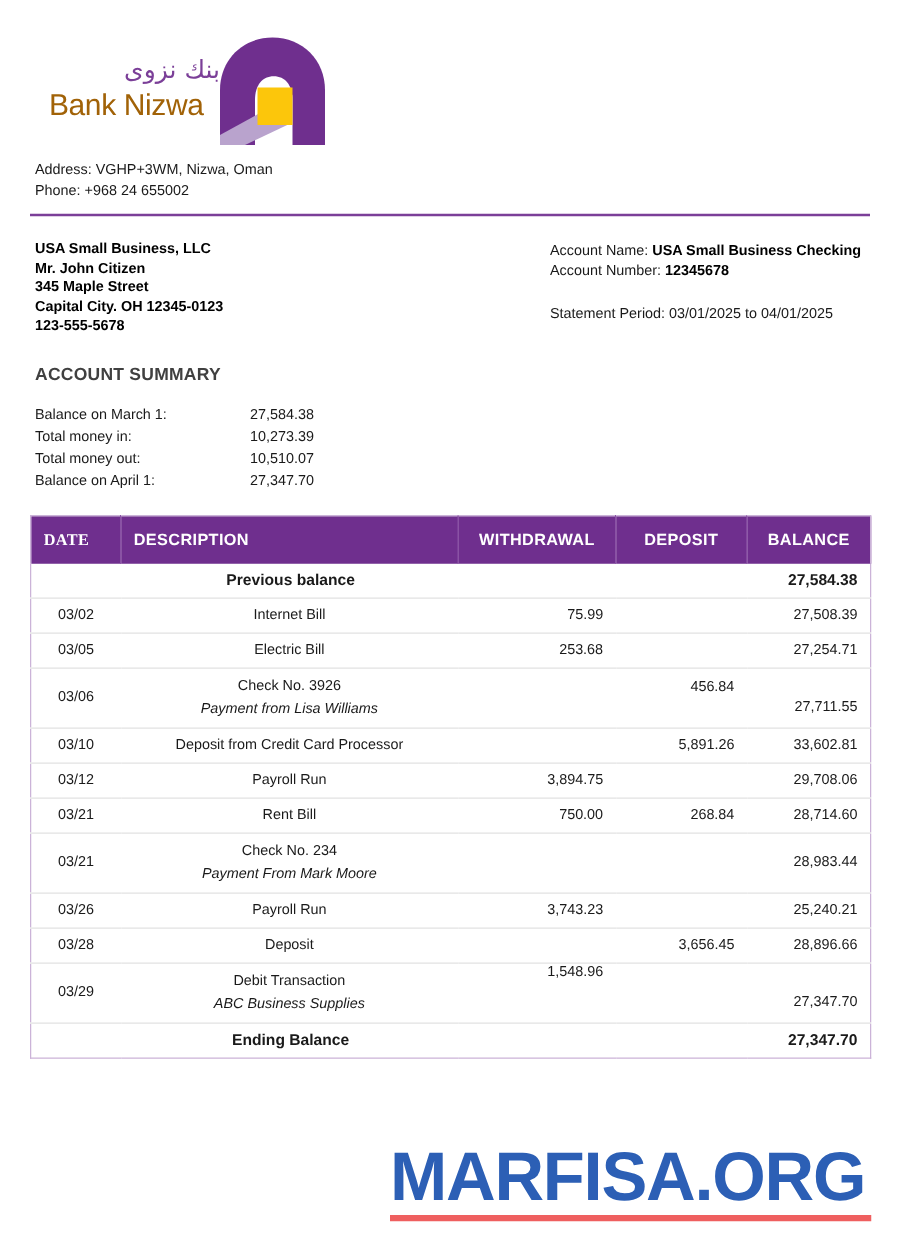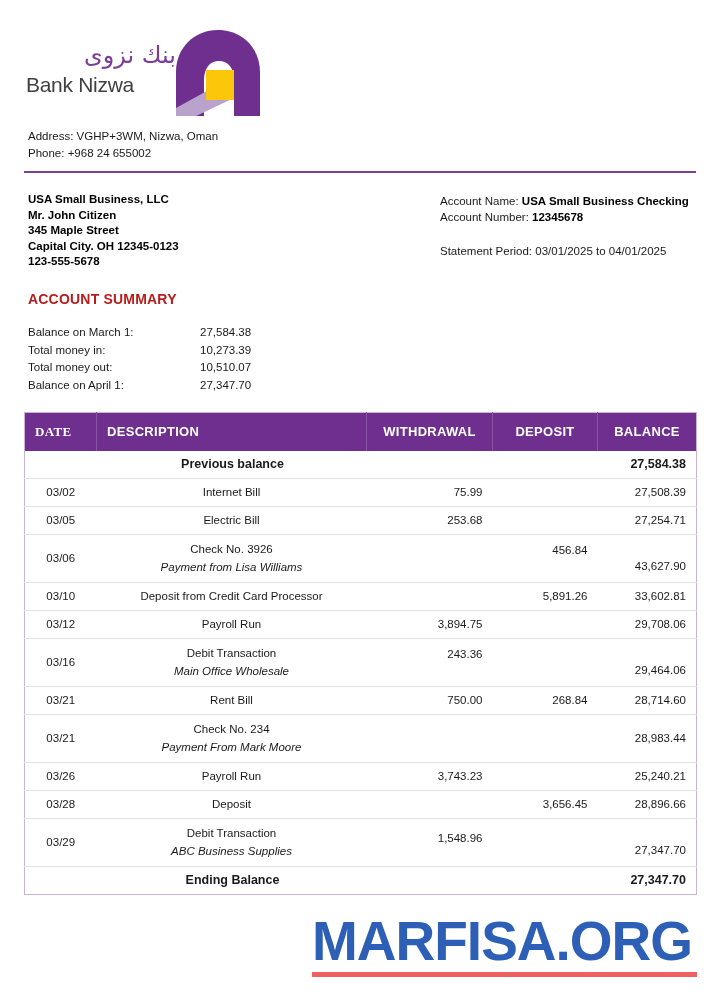--- a/index.html
+++ b/index.html
@@ -32,33 +32,33 @@
     width: 240px;
     height: 88px;
   }
   .logo-text {
     position: absolute;
     left: 0;
     top: 12px;
     width: 150px;
   }
   .logo-ar {
-    font-size: 24px;
+    font-size: 20px;
     line-height: 30px;
     color: #7b3f98;
     text-align: right;
     direction: rtl;
     letter-spacing: 0.5px;
     font-family: "DejaVu Sans", sans-serif;
   }
   .logo-en {
-    font-size: 21px;
+    font-size: 24px;
     line-height: 29px;
-    color: #404040;
-    text-align: left;
+    color: #a16207;
+    text-align: center;
     letter-spacing: -0.3px;
   }
   .logo-mark {
     position: absolute;
     left: 148px;
     top: 0px;
     width: 90px;
     height: 88px;
   }
 
@@ -109,21 +109,21 @@
   }
 
   
   .summary-title {
     position: absolute;
     left: 28px;
     top: 291px;
     font-size: 14px;
     font-weight: bold;
     letter-spacing: 0.2px;
-    color: #b91c1c;
+    color: #404040;
   }
   .summary-table {
     position: absolute;
     left: 28px;
     top: 325px;
     width: 320px;
     font-size: 11.5px;
     color: #1a1a1a;
     border-collapse: collapse;
   }
@@ -339,21 +339,21 @@
       <tr class="tall">
         <td class="t-date">03/06</td>
         <td class="t-desc">
           <span class="d-main">Check No. 3926</span>
           <span class="d-sub">Payment from Lisa Williams</span>
         </td>
         <td class="t-wd"></td>
         <td class="t-dep" style="vertical-align:top;padding-top:8px">
             <span class="wd-top">456.84</span>
           </td>
-        <td class="t-bal" style="vertical-align:bottom;padding-bottom:8px"><span>43,627.90</span></td>
+        <td class="t-bal" style="vertical-align:bottom;padding-bottom:8px"><span>27,711.55</span></td>
       </tr>
 
       <tr class="normal">
         <td class="t-date">03/10</td>
         <td class="t-desc">
             <span class="d-main">Deposit from Credit Card Processor</span>
           </td>
         <td class="t-wd"></td>
         <td class="t-dep">5,891.26</td>
         <td class="t-bal">33,602.81</td>
@@ -362,32 +362,20 @@
       <tr class="normal">
         <td class="t-date">03/12</td>
         <td class="t-desc">
             <span class="d-main">Payroll Run</span>
           </td>
         <td class="t-wd">3,894.75</td>
         <td class="t-dep"></td>
         <td class="t-bal">29,708.06</td>
       </tr>
 
-      <tr class="tall">
-        <td class="t-date">03/16</td>
-        <td class="t-desc">
-          <span class="d-main">Debit Transaction</span>
-          <span class="d-sub">Main Office Wholesale</span>
-        </td>
-        <td class="t-wd" style="vertical-align:top;padding-top:8px">
-            <span class="wd-top">243.36</span>
-          </td>
-        <td class="t-dep"></td>
-        <td class="t-bal" style="vertical-align:bottom;padding-bottom:8px"><span>29,464.06</span></td>
-      </tr>
 
       <tr class="normal">
         <td class="t-date">03/21</td>
         <td class="t-desc">
             <span class="d-main">Rent Bill</span>
           </td>
         <td class="t-wd">750.00</td>
         <td class="t-dep">268.84</td>
         <td class="t-bal">28,714.60</td>
       </tr>
@@ -422,21 +410,21 @@
         <td class="t-dep">3,656.45</td>
         <td class="t-bal">28,896.66</td>
       </tr>
 
       <tr class="tall">
         <td class="t-date">03/29</td>
         <td class="t-desc">
           <span class="d-main">Debit Transaction</span>
           <span class="d-sub">ABC Business Supplies</span>
         </td>
-        <td class="t-wd" style="vertical-align:top;padding-top:12px">
+        <td class="t-wd" style="vertical-align:top;padding-top:0">
             <span class="wd-top">1,548.96</span>
           </td>
         <td class="t-dep"></td>
         <td class="t-bal" style="vertical-align:bottom;padding-bottom:8px"><span>27,347.70</span></td>
       </tr>
 
       <tr class="strong normal">
         <td class="t-date"></td>
         <td class="t-desc">Ending Balance</td>
         <td class="t-wd"></td>

